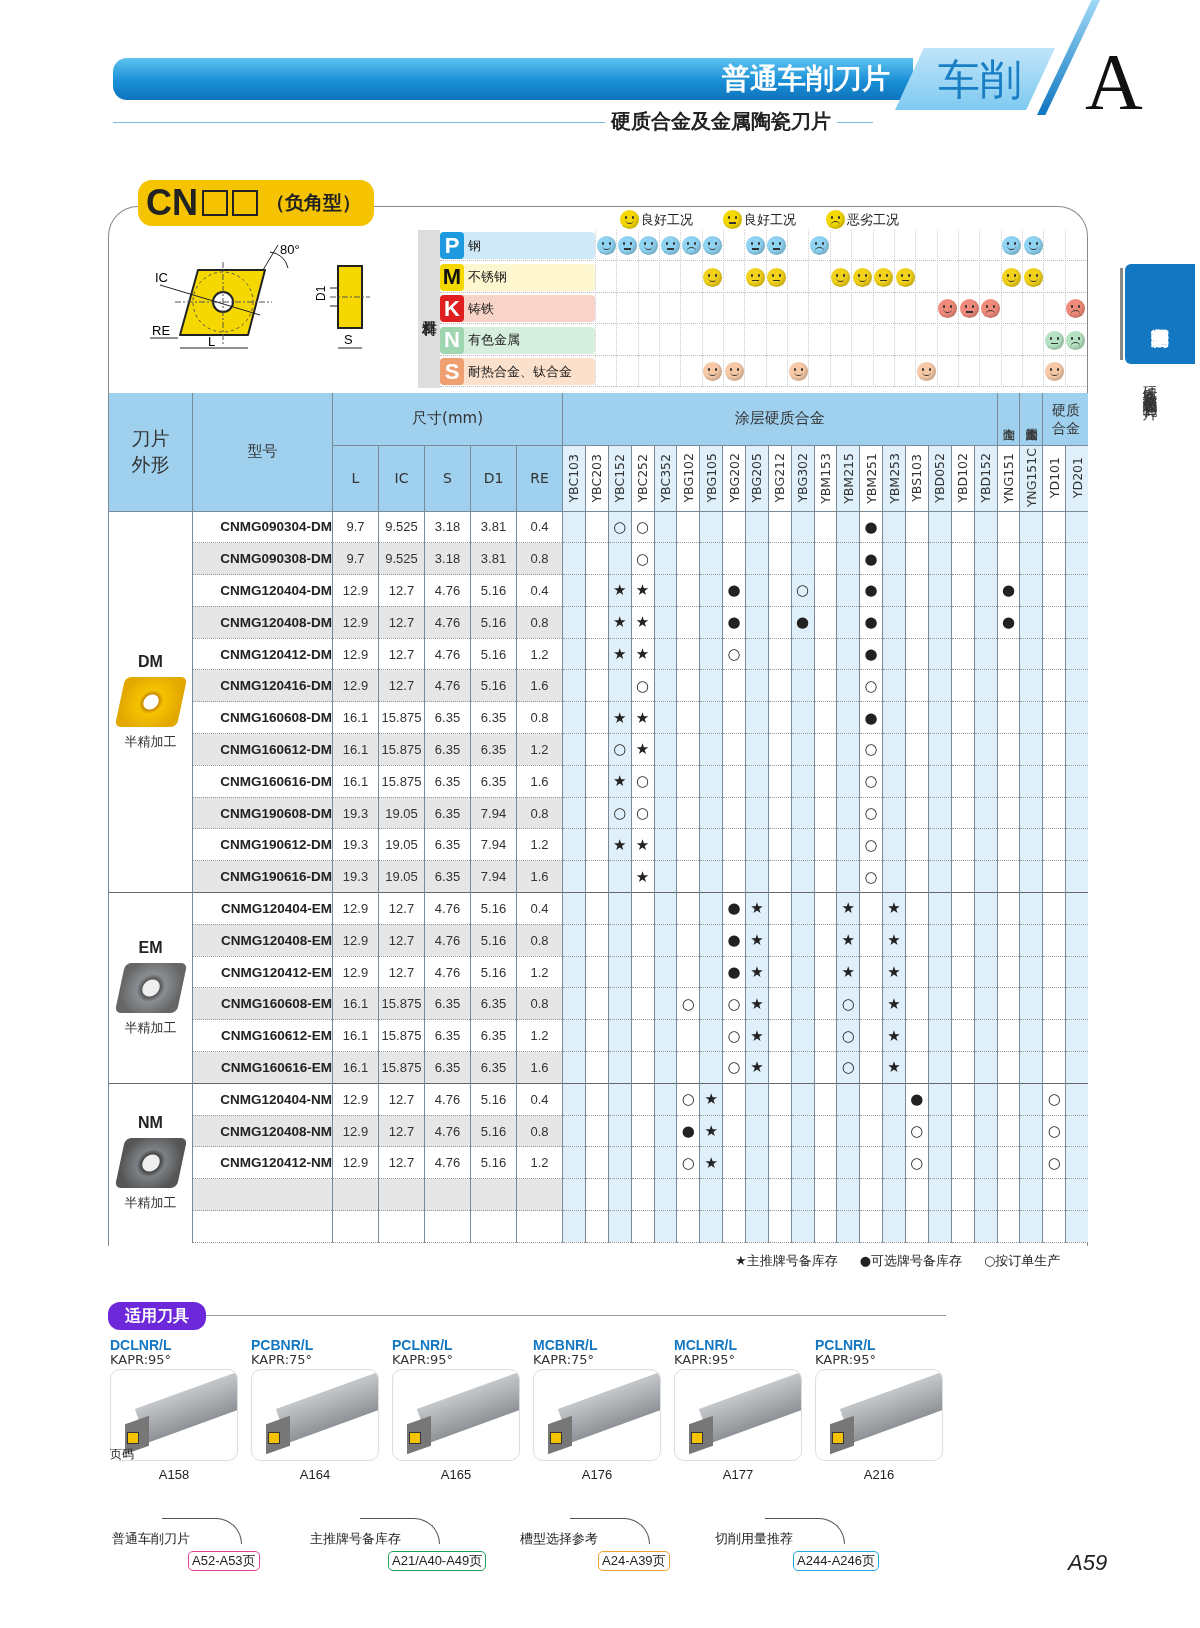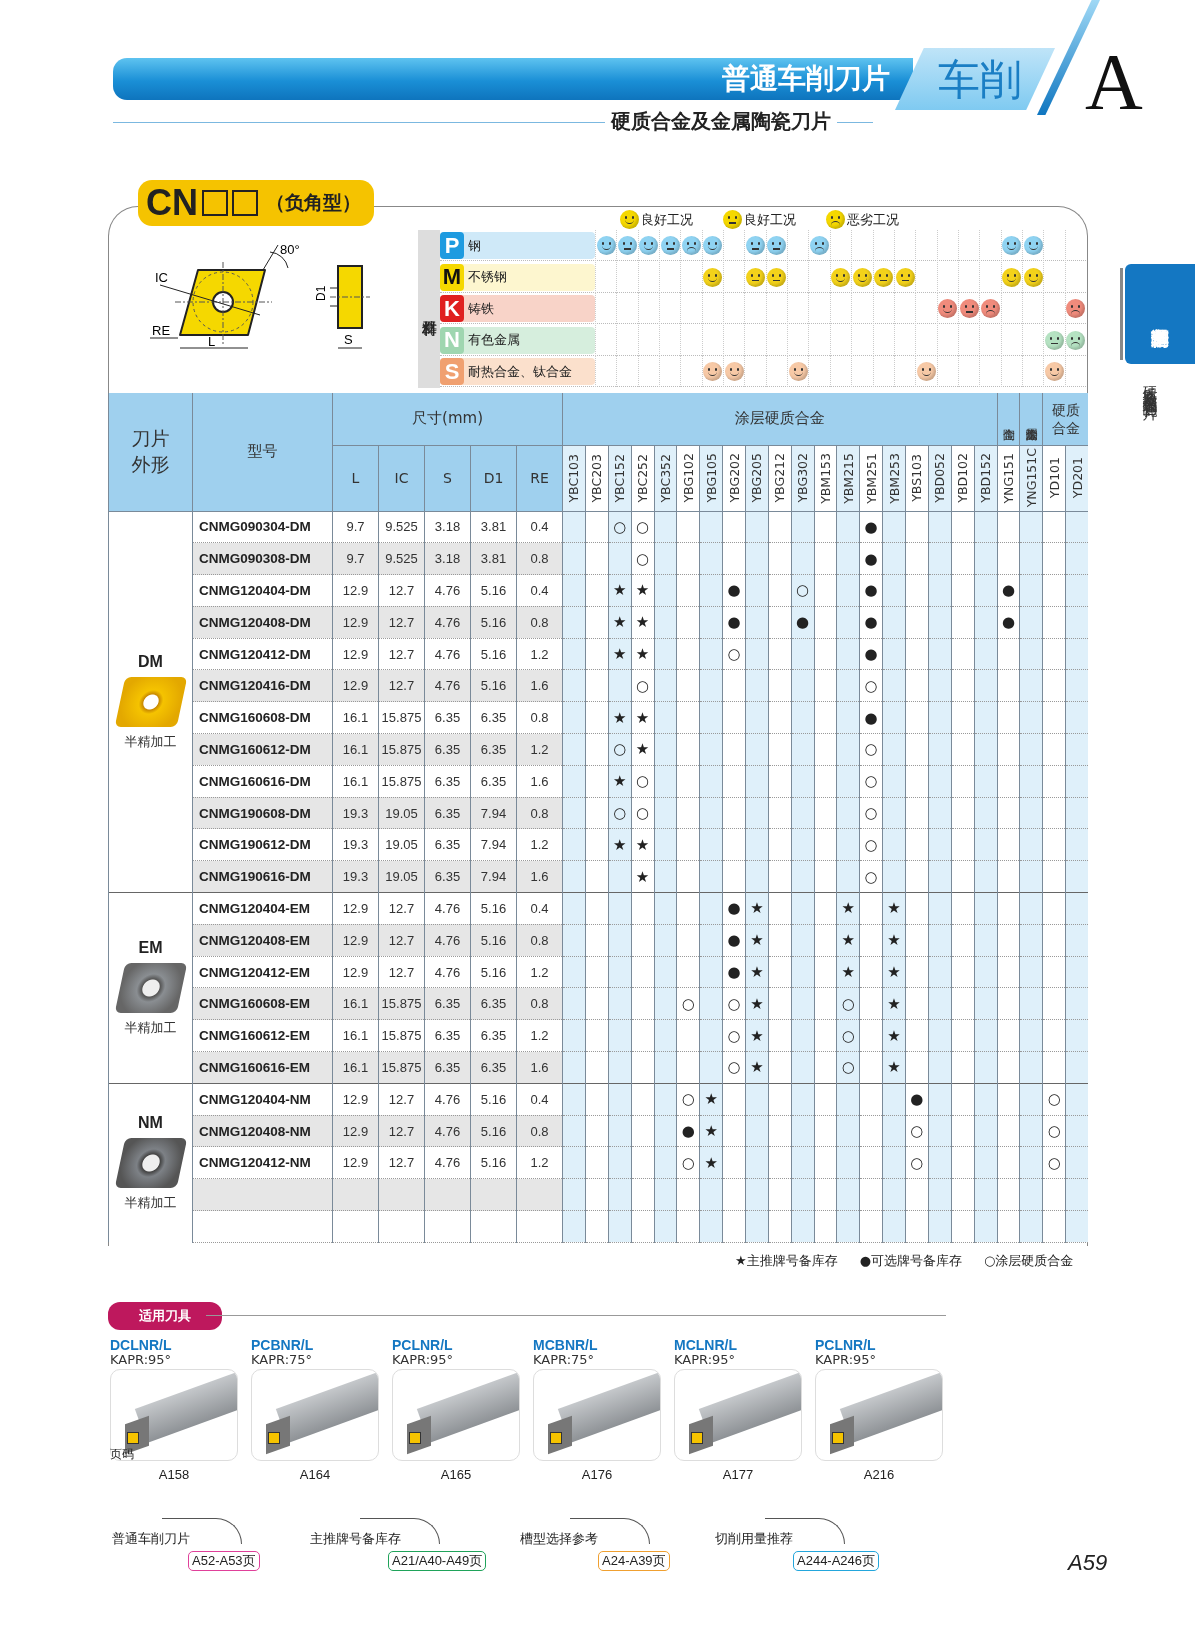--- a/index.html
+++ b/index.html
@@ -42,35 +42,35 @@
 .tbl{left:108px;top:393px;width:980px}
 table{border-collapse:collapse;width:980px;table-layout:fixed;font-size:13px}
 th,td{border-left:1px solid #7a8a99;text-align:center;padding:0}
 thead th{background:#9fd0ee;color:#333;font-weight:normal;border-bottom:1px solid #7a8a99}
 thead tr:first-child th{height:52px;font-size:15px}
 thead tr:nth-child(2) th{height:66px}
 .vert{writing-mode:vertical-rl;transform:rotate(180deg);font-size:12.5px;white-space:nowrap;margin:auto}
 .vtext{writing-mode:vertical-rl;text-orientation:upright;font-size:12px;line-height:13px;margin:auto}
 tbody td{height:31.8px;border-bottom:1px dotted #999}
 tbody tr.grp-start td{border-top:1.5px solid #666}
-td.model{text-align:left;padding-left:6px;font-weight:bold;font-size:13.5px;font-family:"Liberation Sans",sans-serif}
+td.model{text-align:right;padding-left:6px;font-weight:bold;font-size:13.5px;font-family:"Liberation Sans",sans-serif}
 tr.shade td.model,tr.shade td.dim{background:#e6e6e6}
 td.dim{font-size:13px;font-family:"Liberation Sans",sans-serif;color:#333}
 td.g{font-size:15px}
 td.g.alt{background:#dff0fa}
 td.shape{vertical-align:middle;border-bottom:none;background:#fff}
 .shape-name{font-weight:bold;font-size:16px;margin-bottom:6px;font-family:"Liberation Sans",sans-serif}
 .shape-desc{font-size:13px;margin-top:6px;color:#333}
 .insert-img{width:62px;height:50px;margin:auto;border-radius:6px;transform:skewX(-12deg)}
 .insert-img.dm{background:radial-gradient(circle at 50% 50%,#fff 7px,#c98a00 8px,#f5c300 12px,#e3a800 30px)}
 .insert-img.em{background:radial-gradient(circle at 50% 50%,#eee 8px,#555 9px,#8a8e92 14px,#666 30px)}
 .insert-img.nm{background:radial-gradient(circle at 50% 50%,#eee 8px,#444 9px,#7d8186 14px,#555 30px)}
 .stock-legend{left:735px;top:1252px;font-size:13px;display:flex;gap:22px}
 
-.tools-badge{left:108px;top:1302px;width:114px;height:28px;background:#be185d;border-radius:12px;color:#fff;font-size:13px;font-weight:bold;display:flex;align-items:center;justify-content:center}
+.tools-badge{left:108px;top:1302px;width:98px;height:28px;background:#6d28d9;border-radius:12px;color:#fff;font-size:16px;font-weight:bold;display:flex;align-items:center;justify-content:center}
 .tools-line{left:206px;top:1315px;width:740px;height:1px;background:#999}
 .tool{position:absolute;top:1338px;width:128px}
 .tool-name{color:#1477c2;font-weight:bold;font-size:14px;font-family:"Liberation Sans",sans-serif;line-height:15px}
 .tool-kapr{font-size:13px;color:#333;line-height:14px}
 .tool-img{position:relative;margin-top:-30px;width:128px;height:92px;border:1px solid #ddd;border-radius:10px;overflow:hidden;background:#fff}
 .tool-body{position:absolute;left:30px;top:38px;width:120px;height:36px;background:linear-gradient(#c5c8cb,#8e9296);transform:rotate(-20deg);transform-origin:left center}
 .tool-head{position:absolute;left:14px;top:50px;width:24px;height:30px;background:#777;transform:skewY(-20deg)}
 .tool-tip{position:absolute;left:16px;top:62px;width:12px;height:12px;background:#f5c300;border:1px solid #333}
 .tool-page{text-align:center;font-size:13px;margin-top:6px;font-family:"Liberation Sans",sans-serif}
 .page-label{left:110px;top:1446px;font-size:12px}
@@ -1212,21 +1212,21 @@
           <td class="g"></td>
           <td class="g alt"></td>
         </tr>
       </tbody>
   </table>
 </div>
 
 <div class="abs stock-legend">
   <span>★主推牌号备库存</span>
   <span>●可选牌号备库存</span>
-  <span>○涂层硬质合金</span>
+  <span>○按订单生产</span>
 </div>
 
 <div class="abs tools-badge">适用刀具</div>
 <div class="abs tools-line"></div>
 <div id="tools">
     <div class="tool" style="left:110px">
     <div class="tool-name">DCLNR/L</div>
     <div class="tool-kapr">KAPR:95°</div>
     <div class="tool-img" style="margin-top:2px">
       <div class="tool-body"></div>

